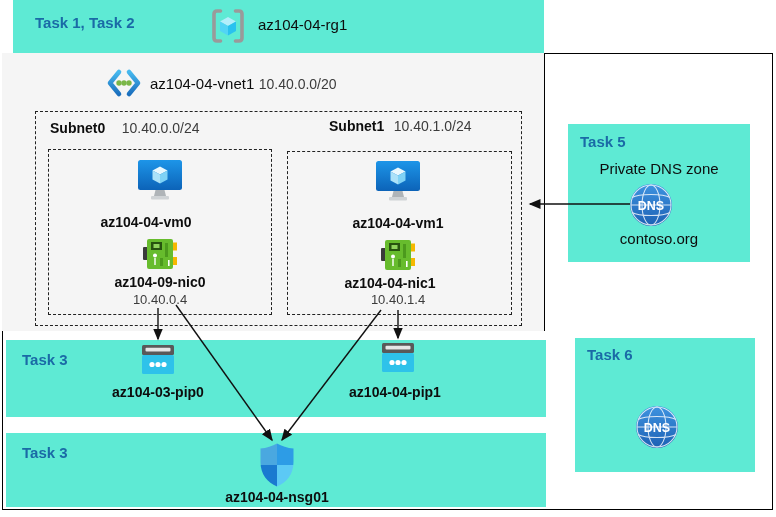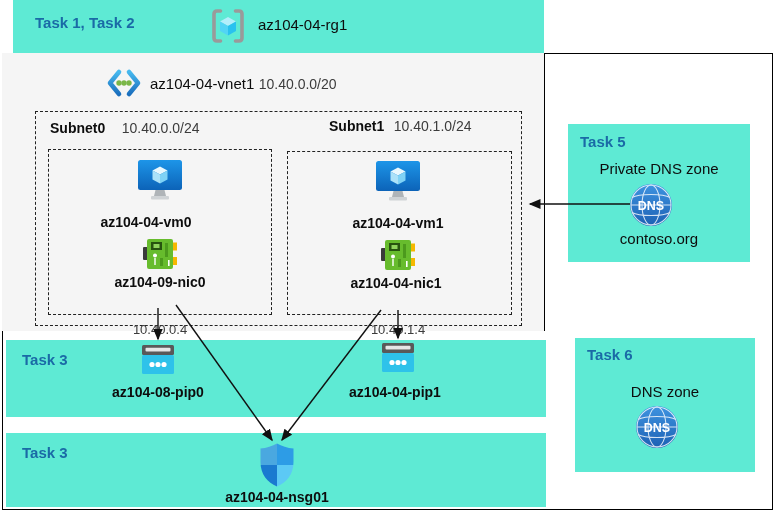--- a/index.html
+++ b/index.html
@@ -8,21 +8,21 @@
   #stage {
     position: relative; width: 776px; height: 517px; background:#fff;
     overflow: hidden;
   }
   .abs { position:absolute; }
   .panel { background:#5eead4; }
   .task-label { font-weight:700; font-size:15px; color:#1A6AA6; }
   .name-label { font-weight:700; font-size:14px; color:#0d0d0d; }
   .name-label-lg { font-weight:400; font-size:15px; color:#0d0d0d; }
   .cidr { font-weight:400; font-size:14px; color:#3c3c3c; }
-  .ip { font-weight:400; font-size:13px; color:#3c3c3c;margin-top:30px; }
+  .ip { font-weight:400; font-size:13px; color:#3c3c3c; }
   .ctr { text-align:center; }
 
   #outer-frame {
     left:2px; top:53px; width:771px; height:457px;
     border:1.5px solid #000; background:#fff;
   }
   #band-task12 { left:13px; top:0; width:531px; height:53px; }
   #vnet-region {
     left:2px; top:53px; width:543px; height:278px;
     background:#F5F5F5; border-right:1.5px solid #000;
@@ -151,37 +151,37 @@
       <rect x="30" y="19" width="4" height="8" fill="#F5B800"></rect>
       <rect x="8" y="4" width="11" height="8" fill="#27540F"></rect>
       <rect x="10.5" y="6" width="6" height="4" fill="#8FD45C"></rect>
       <rect x="22" y="5" width="3" height="14" fill="#4C9A1D"></rect>
       <circle cx="12" cy="17.5" r="2" fill="#fff"></circle>
       <rect x="11.3" y="20" width="1.4" height="7" fill="#fff"></rect>
       <rect x="17" y="20" width="3" height="8" fill="#4C9A1D"></rect>
       <rect x="25" y="22" width="1.6" height="6" fill="#fff"></rect>
     </svg>
   </div>
-  <div class="abs name-label ctr" style="left:296px;top:275px;width:200px;z-index:2;">az104-04-nic1</div>
+  <div class="abs name-label ctr" style="left:290px;top:275px;width:200px;z-index:2;">az104-04-nic1</div>
   <div class="abs ip ctr" style="left:298px;top:292px;width:200px;z-index:2;text-align:center;">10.40.1.4</div>
 
   <div id="task3-band" class="abs panel">
     <div class="abs task-label" style="left:16px;top:11px;">Task 3</div>
   </div>
   <div class="abs" style="left:140px;top:345px;z-index:2;">
     <svg class="icon" width="36" height="32" viewBox="0 0 36 32">
       <rect x="2" y="0" width="32" height="10" rx="1.5" fill="#595959"></rect>
       <rect x="5.5" y="2.8" width="25" height="3.6" rx="1" fill="#E6E6E6"></rect>
       <rect x="2" y="10" width="32" height="19" rx="1.5" fill="#2EC2EA"></rect>
       <circle cx="12" cy="19.5" r="2.6" fill="#fff"></circle>
       <circle cx="18" cy="19.5" r="2.6" fill="#fff"></circle>
       <circle cx="24" cy="19.5" r="2.6" fill="#fff"></circle>
     </svg>
   </div>
-  <div class="abs name-label ctr" style="left:58px;top:384px;width:200px;z-index:2;">az104-08-pip0</div>
+  <div class="abs name-label ctr" style="left:58px;top:384px;width:200px;z-index:2;">az104-03-pip0</div>
   <div class="abs" style="left:380px;top:343px;z-index:2;">
     <svg class="icon" width="36" height="32" viewBox="0 0 36 32">
       <rect x="2" y="0" width="32" height="10" rx="1.5" fill="#595959"></rect>
       <rect x="5.5" y="2.8" width="25" height="3.6" rx="1" fill="#E6E6E6"></rect>
       <rect x="2" y="10" width="32" height="19" rx="1.5" fill="#2EC2EA"></rect>
       <circle cx="12" cy="19.5" r="2.6" fill="#fff"></circle>
       <circle cx="18" cy="19.5" r="2.6" fill="#fff"></circle>
       <circle cx="24" cy="19.5" r="2.6" fill="#fff"></circle>
     </svg>
   </div>
@@ -227,21 +227,20 @@
           <path d="M2,22 L42,22"></path>
         </g>
         <text x="22" y="26.5" text-anchor="middle" font-size="12.5" font-weight="bold" fill="#fff">DNS</text>
       </svg>
     </div>
     <div class="abs name-label-lg ctr" style="left:0;top:106px;width:182px;">contoso.org</div>
   </div>
 
   <div id="task6-box" class="abs panel">
     <div class="abs task-label" style="left:12px;top:8px;">Task 6</div>
-    <div class="abs name-label-lg ctr" style="left:0;top:45px;width:180px;">DNS zone</div>
     <div class="abs" style="left:60px;top:67px;">
       <svg class="icon" width="44" height="44" viewBox="0 0 44 44">
         <circle cx="22" cy="22" r="21" fill="url(#dnsg)"></circle>
         <g fill="none" stroke="#fff" stroke-width="1.1" opacity="0.8">
           <circle cx="22" cy="22" r="20"></circle>
           <ellipse cx="22" cy="22" rx="9" ry="20"></ellipse>
           <path d="M3,14.5 C10,10.5 34,10.5 41,14.5"></path>
           <path d="M3,29.5 C10,33.5 34,33.5 41,29.5"></path>
           <path d="M2,22 L42,22"></path>
         </g>

